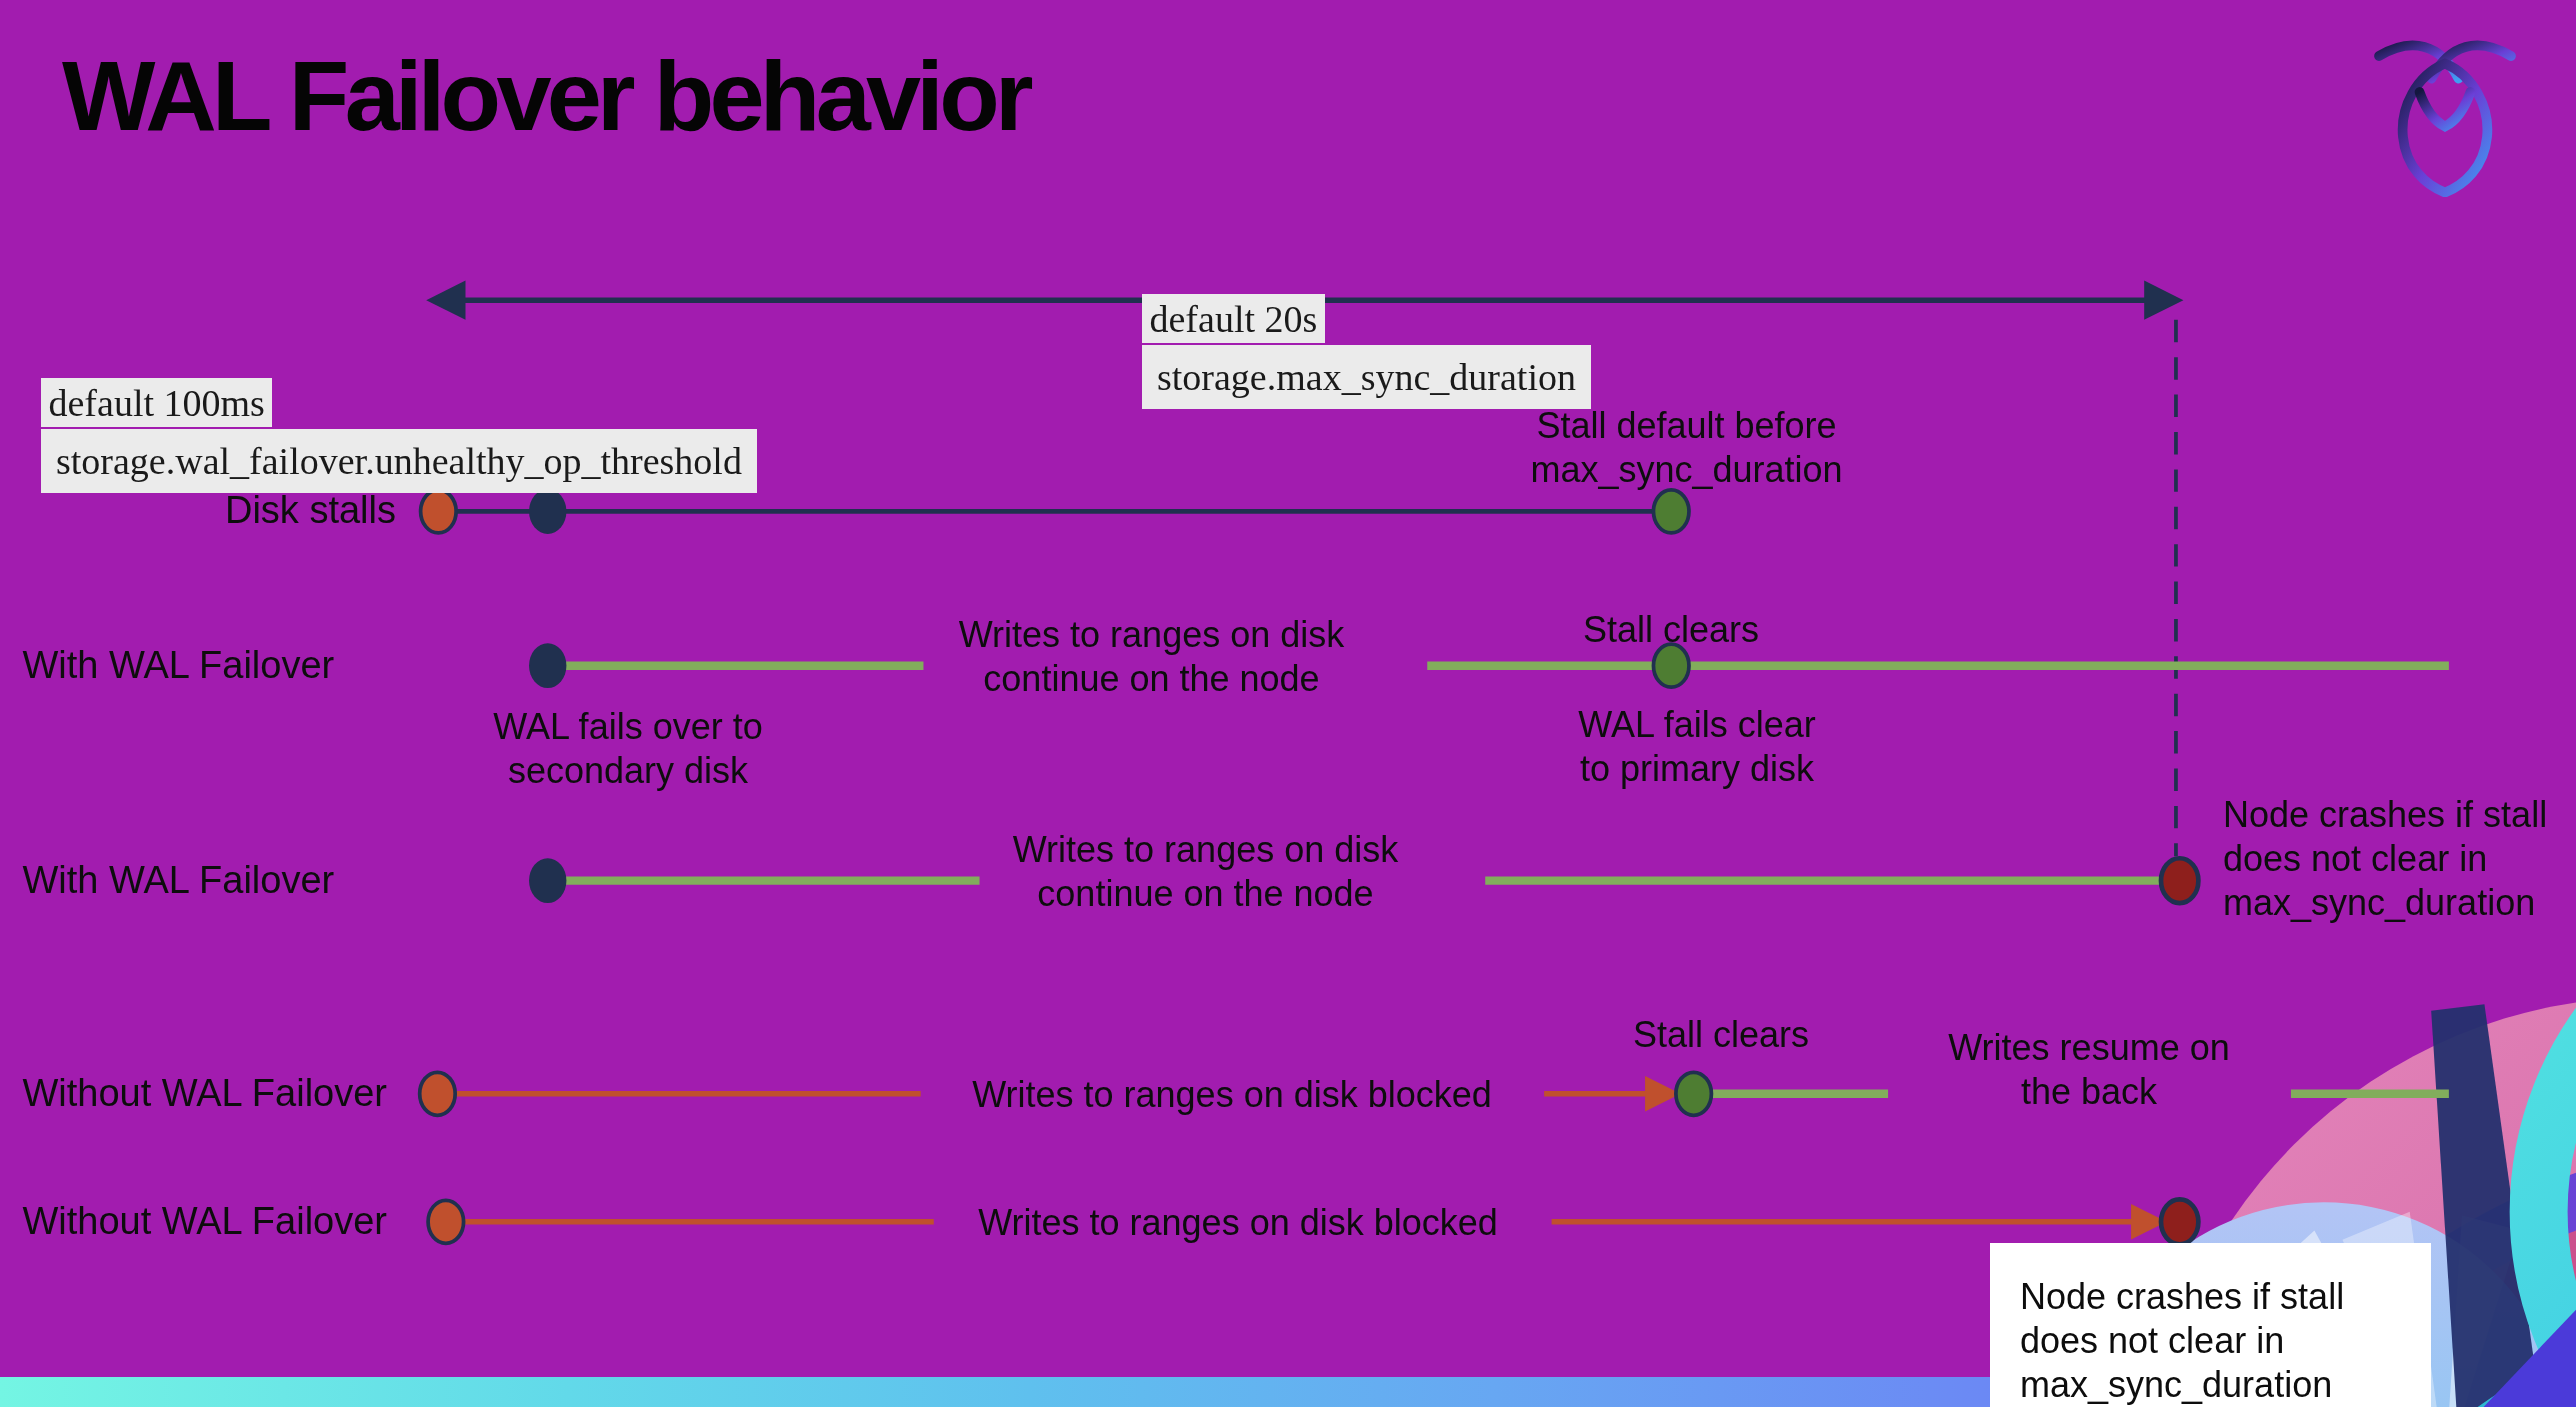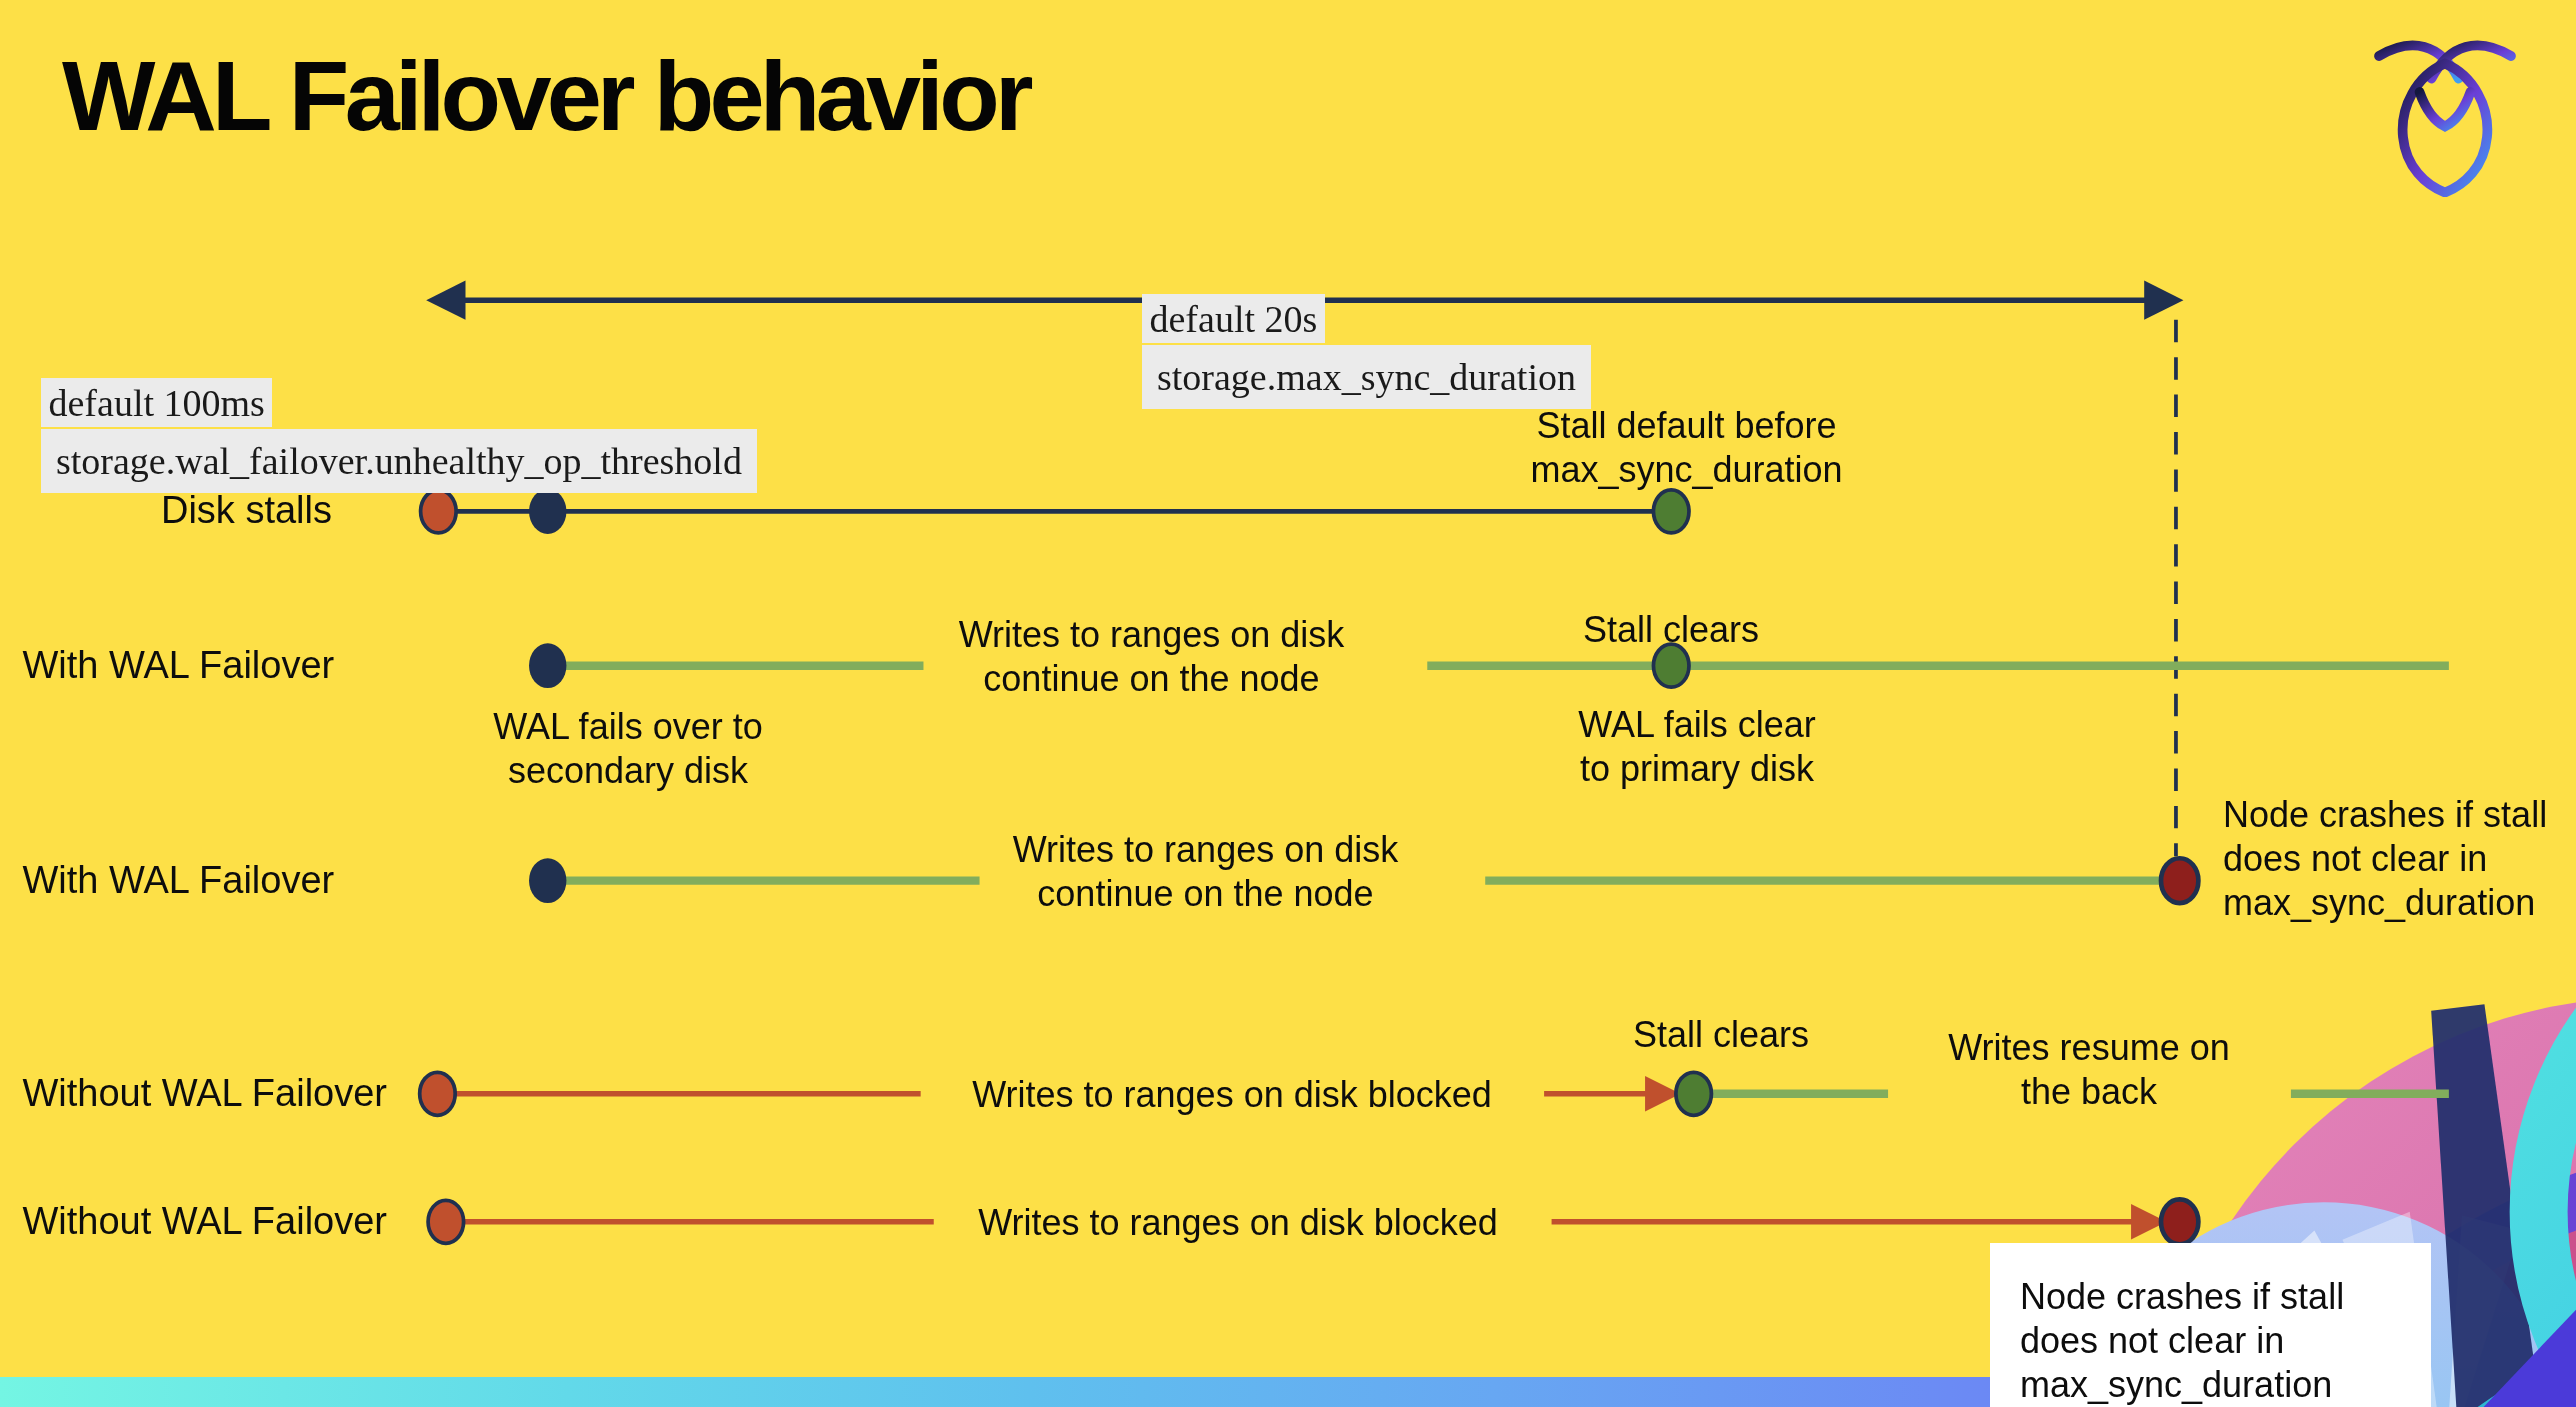--- a/index.html
+++ b/index.html
@@ -1,26 +1,26 @@
 <!DOCTYPE html>
 <html style="font-size:15px"><head>
 <meta charset="utf-8">
 <style>
   html,body{margin:0;padding:0;background:#fff;}
-  .canvas{position:relative;width:2576px;height:1408px;background:#fde047;overflow:hidden;
+  .canvas{position:relative;width:2576px;height:1408px;background:#a21caf;overflow:hidden;
           font-family:"Liberation Sans",sans-serif;color:#0d0d0d;}
   .abs{position:absolute;}
   .title{left:62px;top:39px;font-size:99px;font-weight:800;letter-spacing:-4.7px;color:#050505;z-index:4;}
   .codeblock{z-index:4;font-family:Liberation Serif, serif;font-size:38px;color:#1a1a1a;line-height:1;margin-top:40px;}
   .codeblock span{display:inline-block;background:#ebebeb;padding:5.6px 7.5px;margin-bottom:1.9px;}
   .codeblock .l2{display:block;}
   .codeblock .l2 span{margin-top:1.9px;}
   .ann{z-index:4;font-size:36px;line-height:44px;color:#0d0d0d;}
   .center{text-align:center;}
-  .right{text-align:center;}
+  .right{text-align:right;}
   .rowlabel{z-index:4;font-size:38px;line-height:45px;color:#0d0d0d;}
   .diagram{left:0;top:0;z-index:3;}
   .watermark{right:0;bottom:0;z-index:2;}
   .logo{left:2370px;top:32px;z-index:4;}
   .bottombar{left:0;bottom:0;width:2576px;height:31px;z-index:1;
      background:linear-gradient(90deg,#74f5e3 0%,#62d9e9 22%,#5fc0ee 40%,#67a7f2 58%,#6b8cf4 75%,#6b7bf4 86%,#6a5af2 100%);}
   .crashbox{left:1990px;top:1243px;width:441px;height:165px;background:#ffffff;z-index:4;}
   .crashbox .inner{padding:32px 0 0 30px;font-size:36px;line-height:44px;}
 </style>
 </head>

